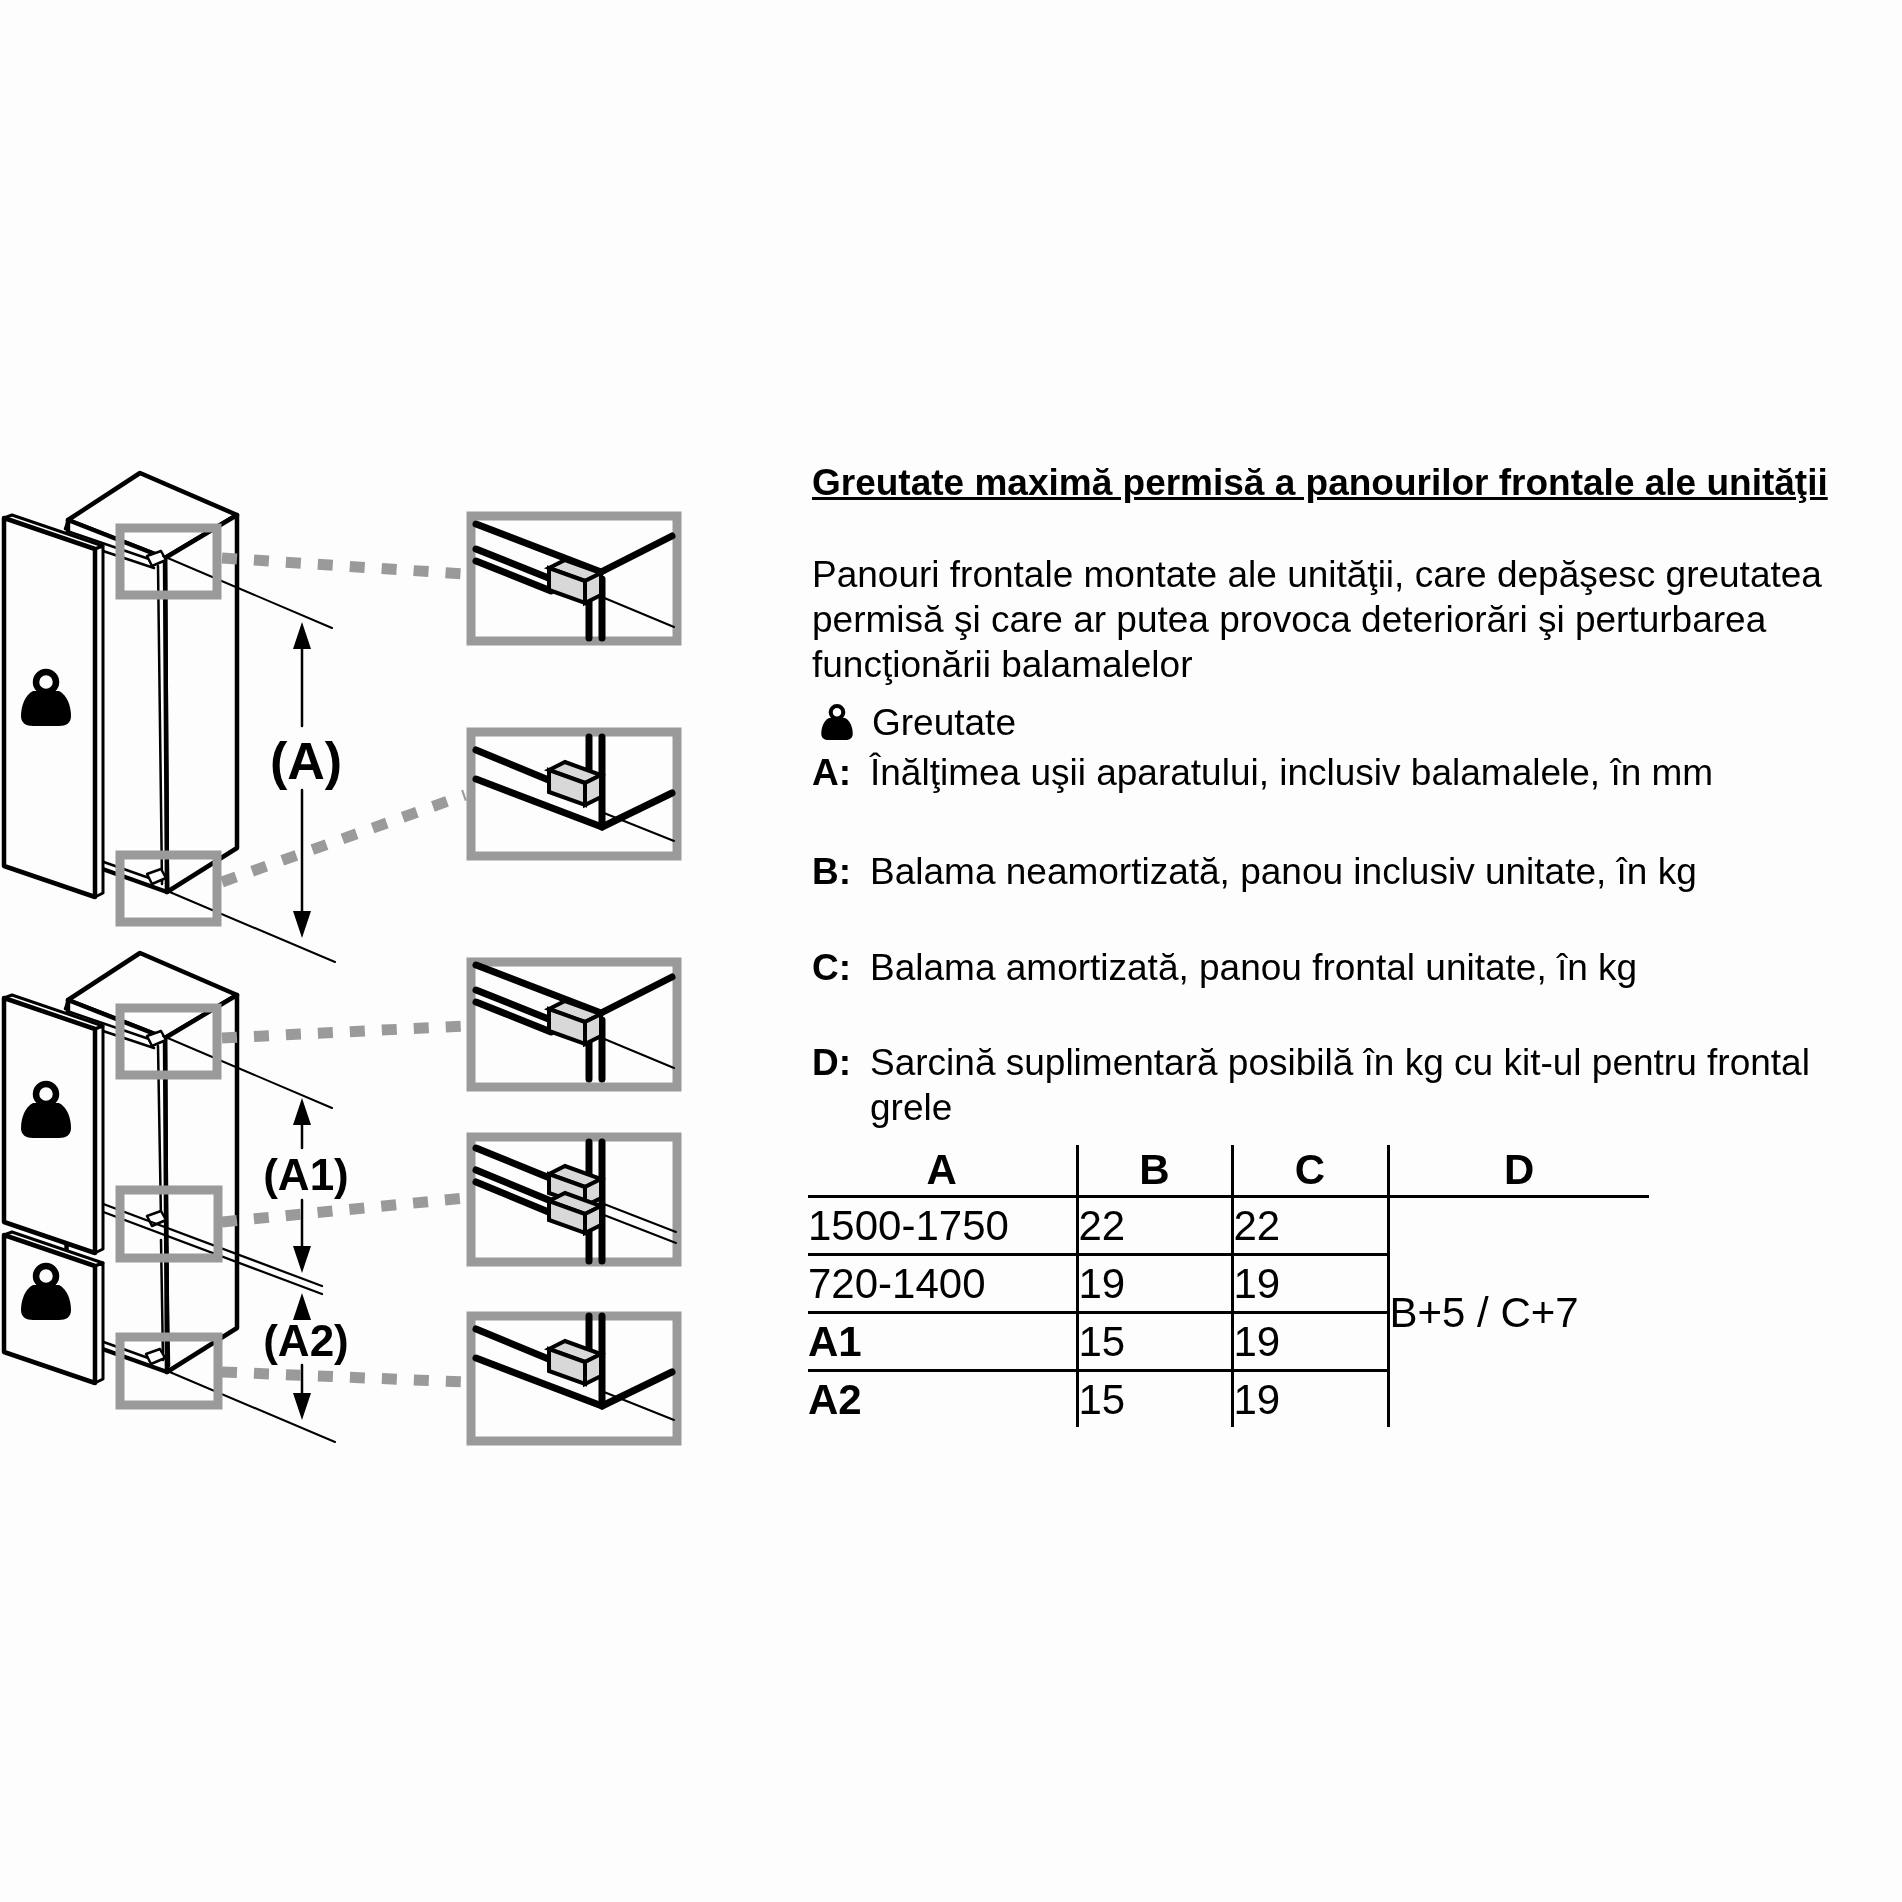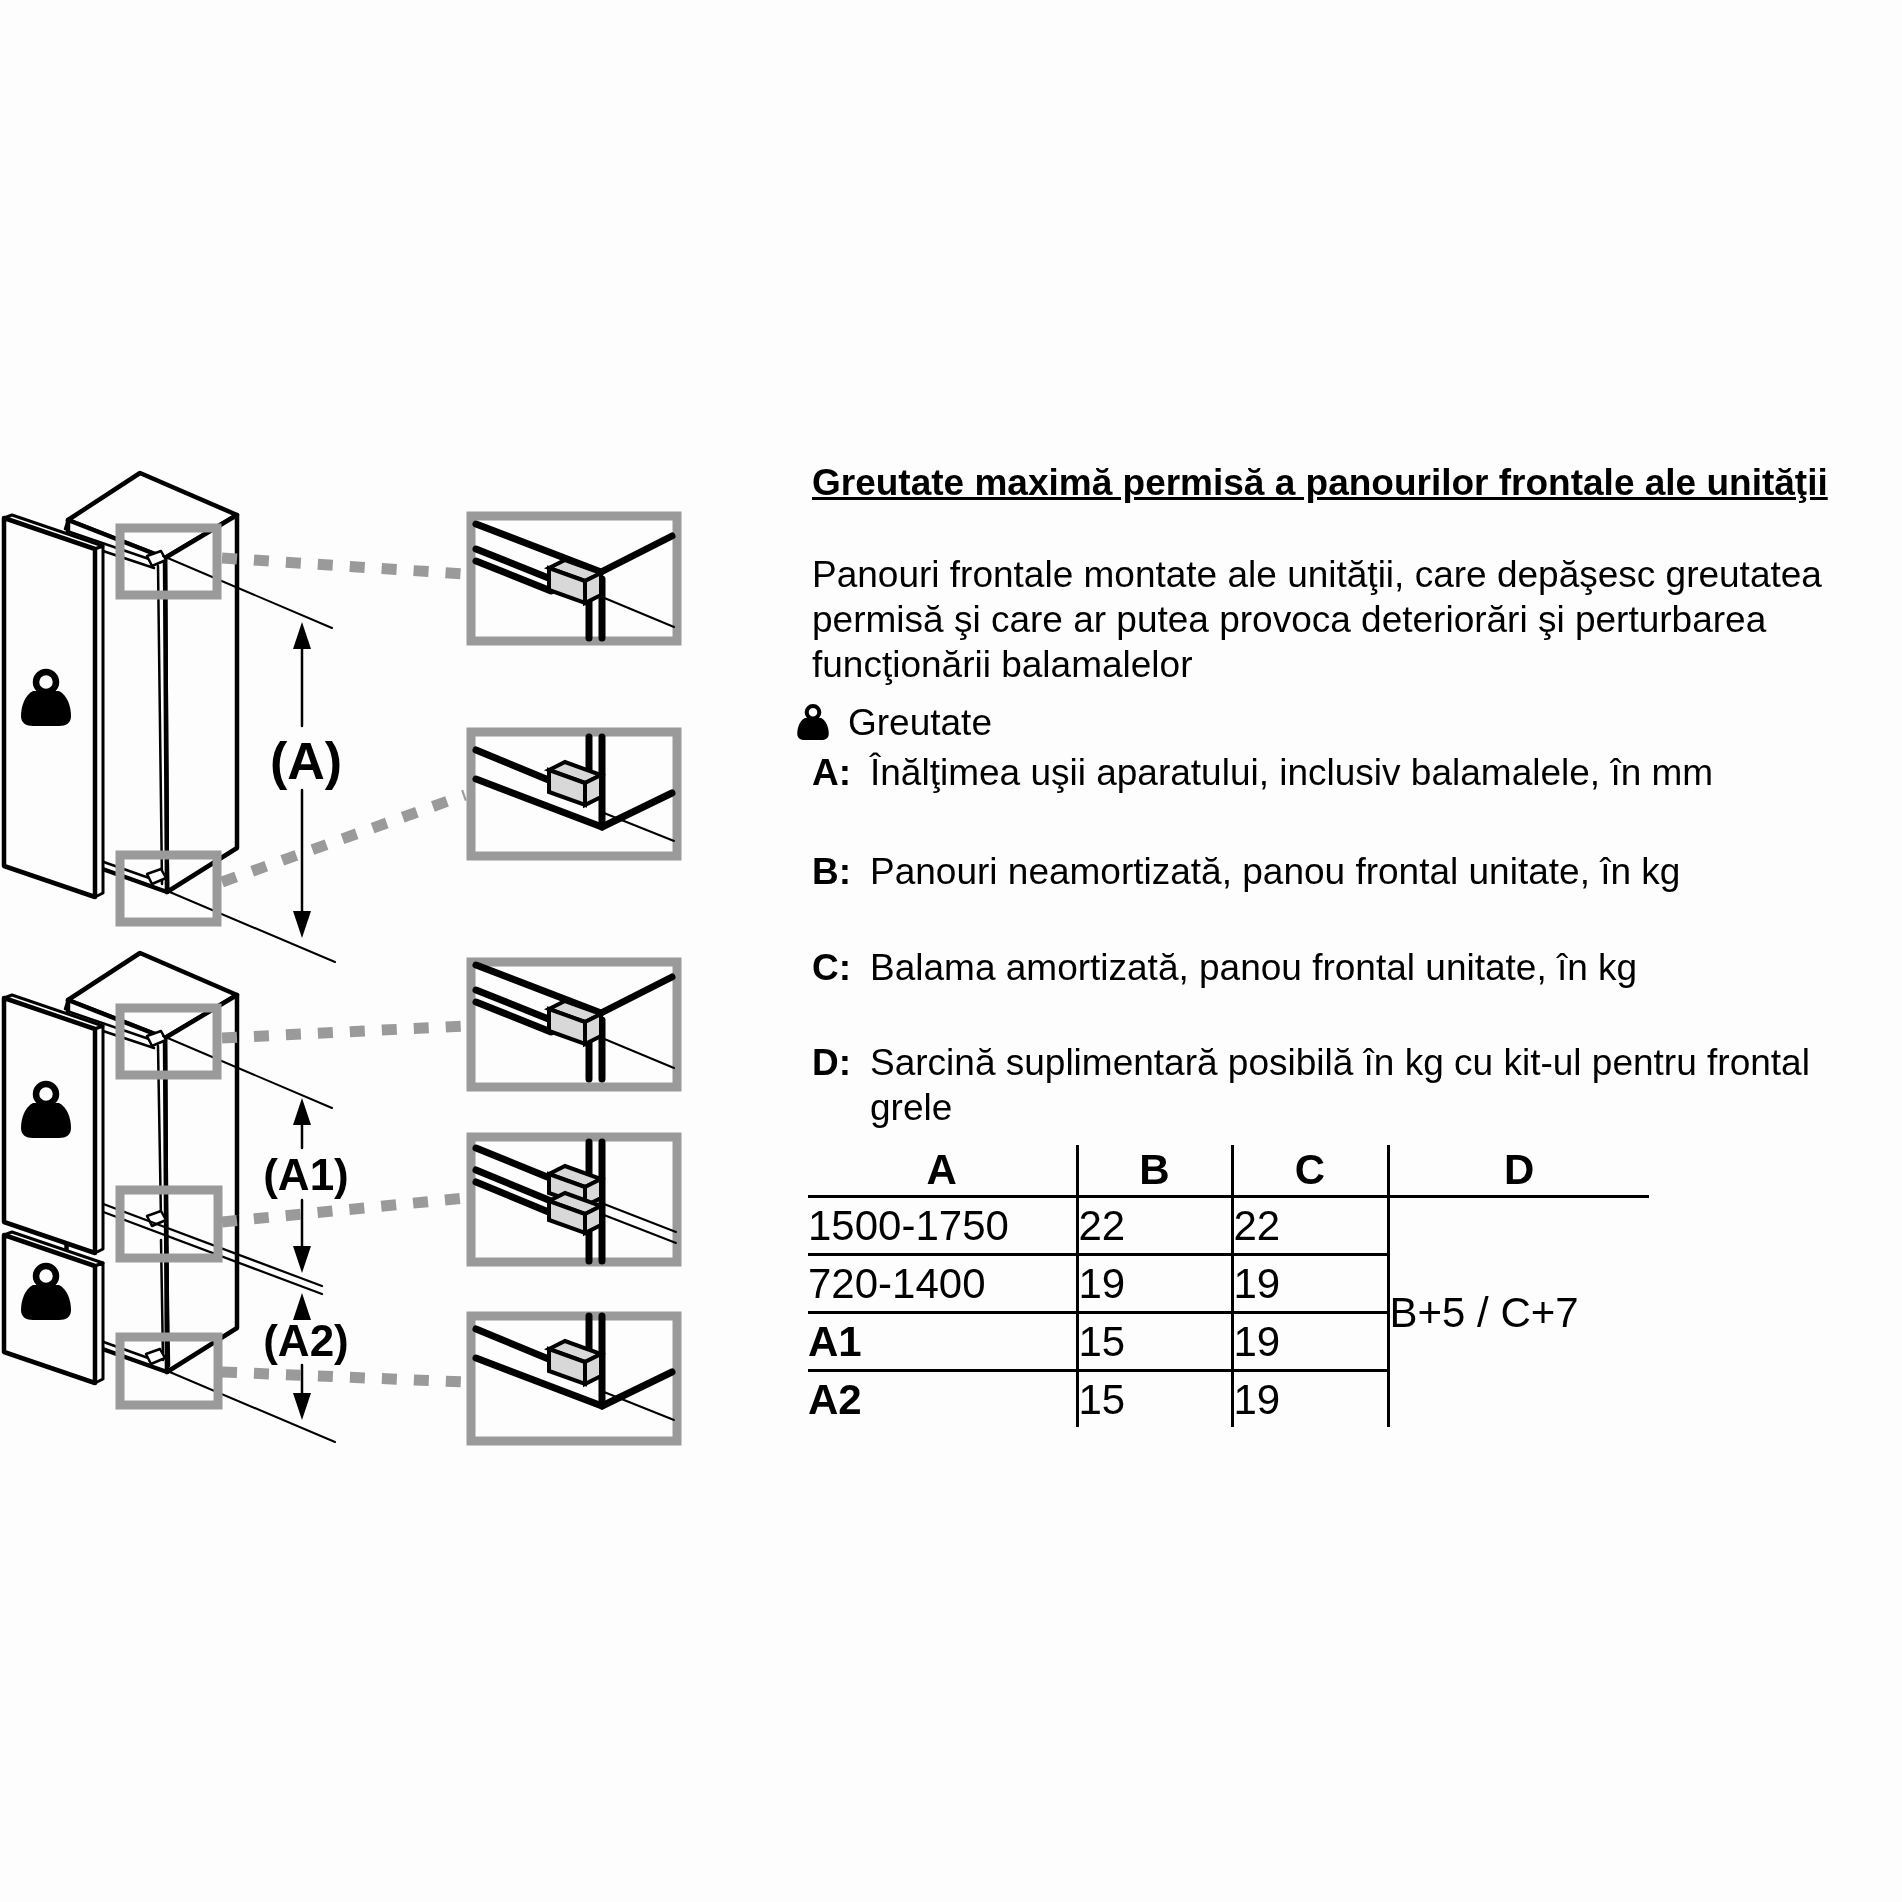--- a/index.html
+++ b/index.html
@@ -15,21 +15,21 @@
   
   .title{
     left:812px;top:460px;width:1082px;
     font-size:37px;line-height:45px;font-weight:bold;text-decoration:underline;
   }
   .intro{
     left:812px;top:552px;width:1082px;
     font-size:37px;line-height:45px;
   }
   .weight-row{
-    left:796px;top:700px;width:1000px;height:46px;
+    left:820px;top:700px;width:1000px;height:46px;
     display:flex;align-items:center;gap:18px;
     font-size:37px;
   }
   .legend-item{
     left:812px;width:1062px;
     font-size:37px;line-height:45px;
     display:flex;
   }
   .legend-key{font-weight:bold;width:58px;flex:0 0 58px;}
   .legend-text{width:980px;}
@@ -221,21 +221,21 @@
   </svg>
   <span>Greutate</span>
 </div>
 
 <div class="abs legend-item li-a">
   <span class="legend-key">A:</span>
   <span class="legend-text">Înălţimea uşii aparatului, inclusiv balamalele, în mm</span>
 </div>
 <div class="abs legend-item li-b">
   <span class="legend-key">B:</span>
-  <span class="legend-text">Panouri neamortizată, panou frontal unitate, în kg</span>
+  <span class="legend-text">Balama neamortizată, panou inclusiv unitate, în kg</span>
 </div>
 <div class="abs legend-item li-c">
   <span class="legend-key">C:</span>
   <span class="legend-text">Balama amortizată, panou frontal unitate, în kg</span>
 </div>
 <div class="abs legend-item li-d">
   <span class="legend-key">D:</span>
   <span class="legend-text">Sarcină suplimentară posibilă în kg cu kit-ul pentru frontal grele</span>
 </div>
 

